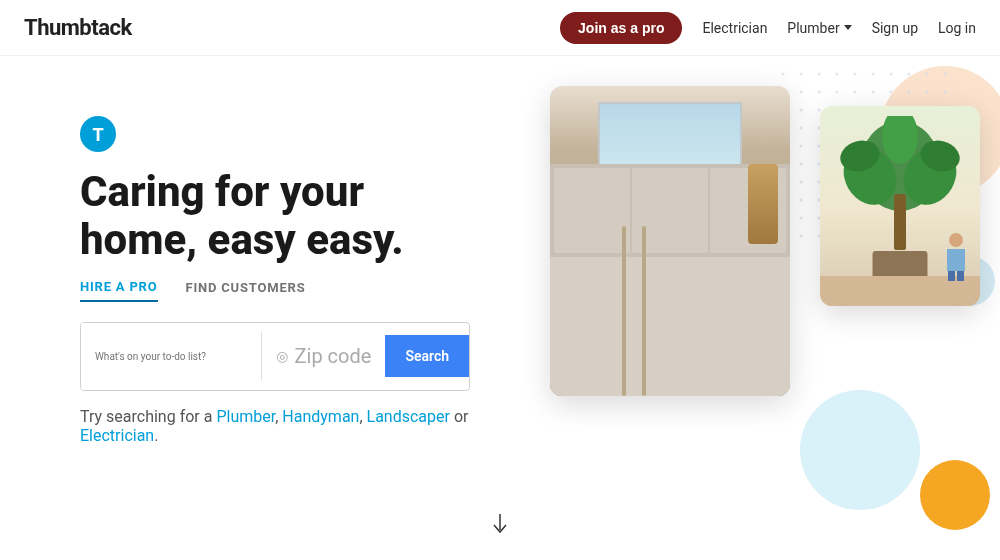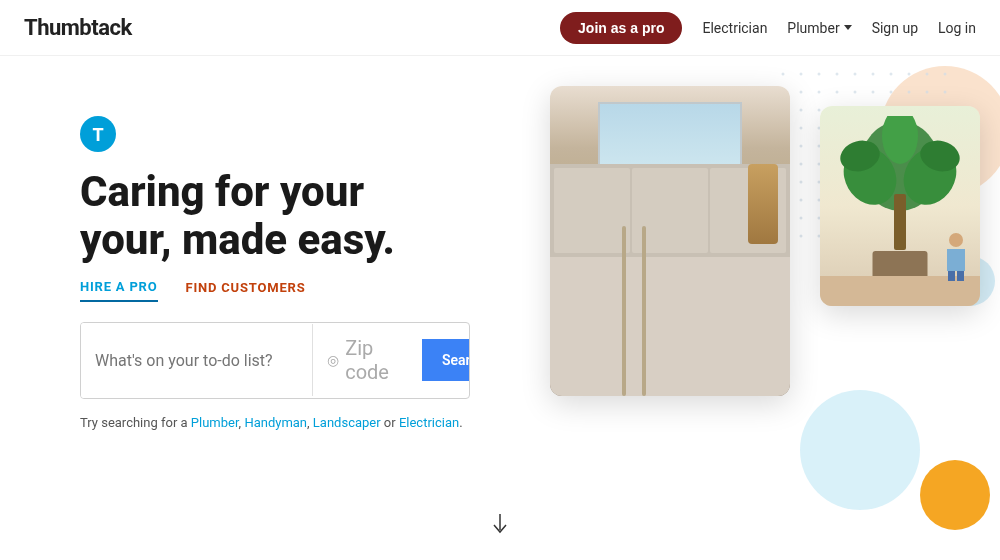--- a/index.html
+++ b/index.html
@@ -124,40 +124,40 @@
       text-transform: uppercase;
       border: none;
       background: none;
       font-family: inherit;
     }
     .tab-active {
       color: #009fd9;
       border-bottom: 2px solid #0369a1;
     }
     .tab-inactive {
-      color: #c2410c;
+      color: #737373;
     }
 
     
     .search-bar {
       display: flex;
       align-items: center;
       border: 1.5px solid #d0d0d0;
       border-radius: 4px;
       overflow: hidden;
       width: 390px;
       background: #fff;
       margin-bottom: 16px;
     }
     .search-input {
       flex: 1;
       border: none;
       outline: none;
       padding: 28px 14px;
-      font-size: 16px;
+      font-size: 10px;
       color: #888;
       font-family: inherit;
     }
     .zip-section {
       display: flex;
       align-items: center;
       gap: 6px;
       padding: 12px 14px;
       border-left: 1px solid #e0e0e0;
       color: #888;
@@ -174,21 +174,21 @@
       border: none;
       padding: 13px 20px;
       font-size: 14px;
       font-weight: 600;
       cursor: pointer;
       font-family: inherit;
     }
 
     
     .suggestions {
-      font-size: 13px;
+      font-size: 16px;
       color: #555;
     }
     .suggestions a {
       color: #009fd9;
       text-decoration: none;
     }
 
     
     .right-area {
       position: absolute;
@@ -345,21 +345,21 @@
 
 <div class="main">
 
   <div class="left-content">
     <div class="thumbtack-icon">
       <span>T</span>
     </div>
 
     <h1 class="headline">
       <span>Caring for your</span><br>
-      <span>your, made easy.</span>
+      <span>home, easy easy.</span>
     </h1>
 
     <div class="tabs">
       <button class="tab tab-active">HIRE A PRO</button>
       <button class="tab tab-inactive">FIND CUSTOMERS</button>
     </div>
 
     <div class="search-bar">
       <input type="text" class="search-input" placeholder="What's on your to-do list?" style="">
       <div class="zip-section">

